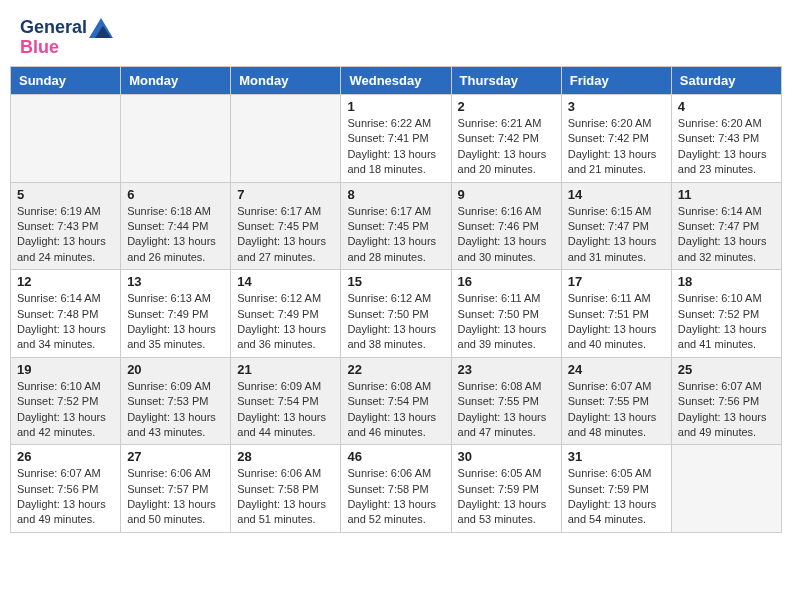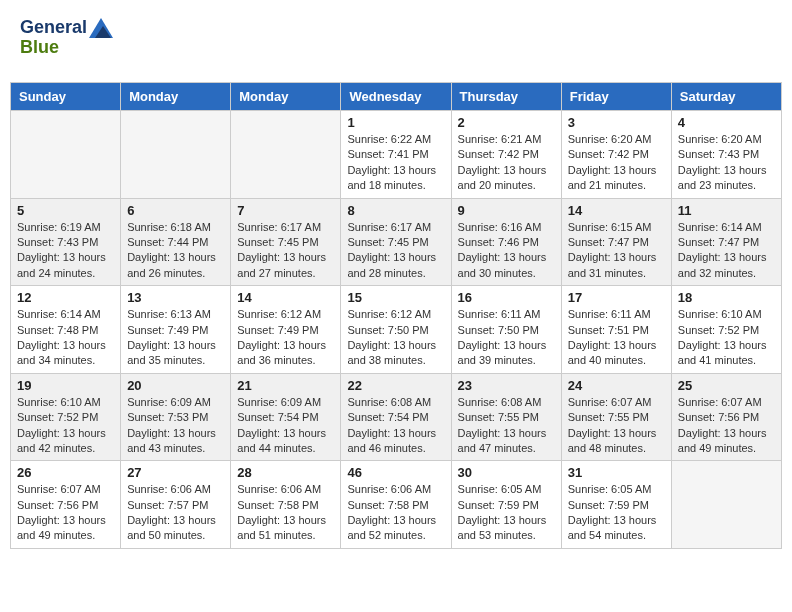--- a/index.html
+++ b/index.html
@@ -21,21 +21,21 @@
       align-items: center;
       gap: 2px;
     }
     .logo-text {
       font-size: 18px;
       font-weight: bold;
       color: #1a3a6b;
       line-height: 1.1;
     }
     .logo-text span {
-      color: #4d7c0f;
+      color: #ec4899;
     }
     .logo-icon {
       width: 24px;
       height: 20px;
       margin-left: 2px;
     }
     .title-block {
       text-align: right;
     }
     .main-title {
@@ -43,21 +43,21 @@
       font-weight: bold;
       color: #1a1a2e;
     }
     .subtitle {
       font-size: 16px;
       color: #333;
     }
     .calendar {
       width: 100%;
       border-collapse: collapse;
-      margin-top: 20px;
+      margin-top: 4px;
     }
     .calendar th {
       background: #2a6bbf;
       color: #fff;
       font-size: 13px;
       font-weight: bold;
       text-align: left;
       padding: 6px 8px;
       border: 1px solid #ccc;
     }

